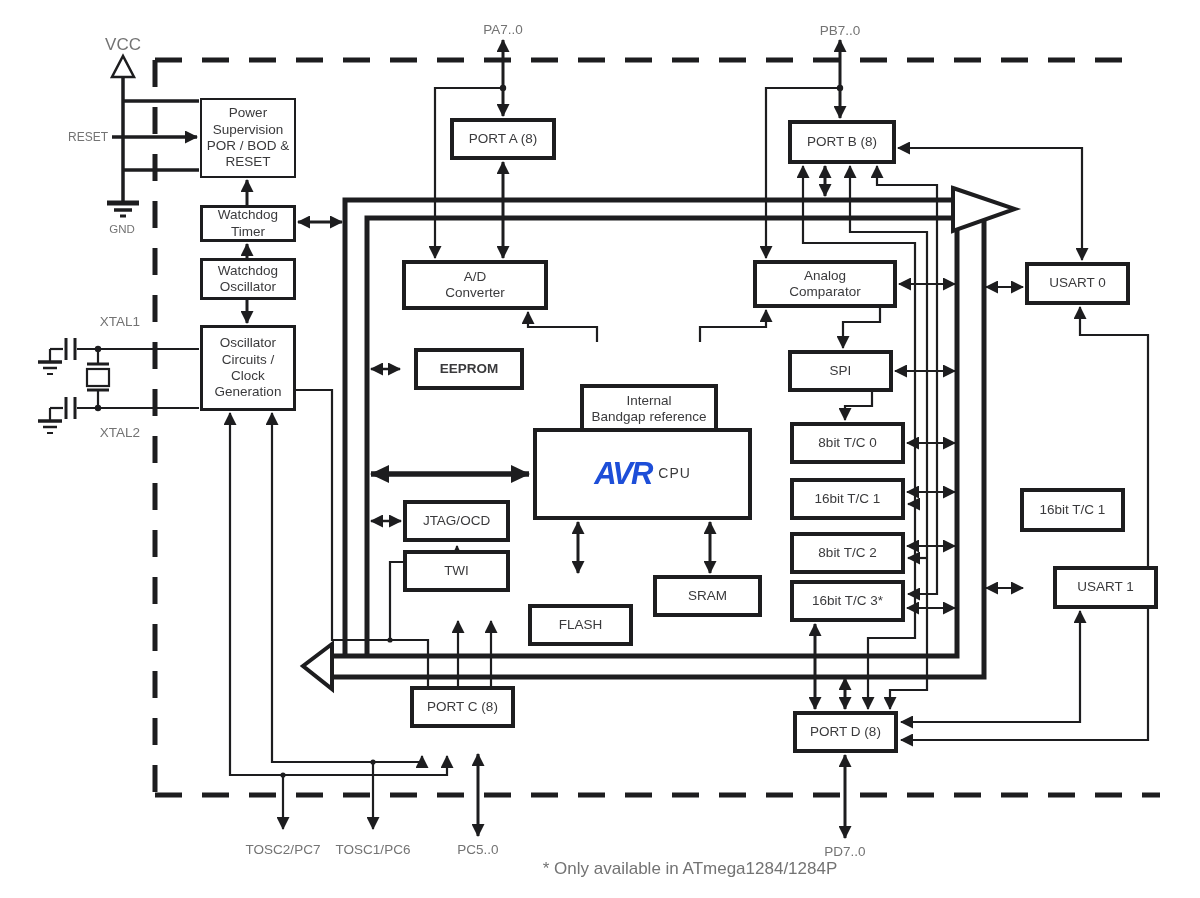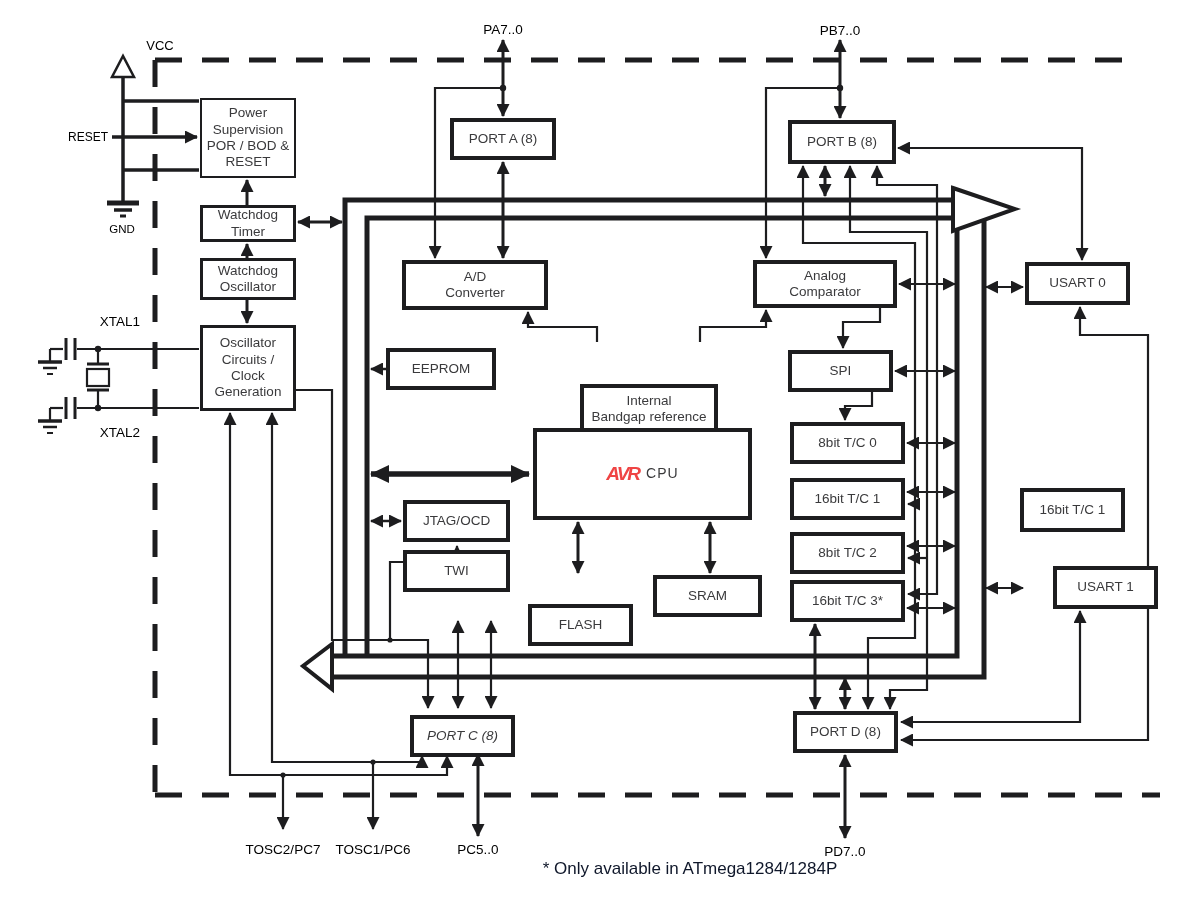--- a/index.html
+++ b/index.html
@@ -4,27 +4,27 @@
 <style>
   html,body{margin:0;padding:0;background:#ffffff;}
   .stage{position:relative;width:1200px;height:898px;background:#ffffff;
          font-family:"Liberation Sans", sans-serif;overflow:hidden;}
   .stage svg{position:absolute;left:0;top:0;}
   .blk{position:absolute;background:#ffffff;border:4px solid #1d1d1f;color:#3a3a3c;
        display:flex;align-items:center;justify-content:center;text-align:center;
        font-size:13.5px;line-height:1.22;white-space:pre-line;box-sizing:border-box;z-index:3;}
   .blk.thin{border-width:2px;}
   .blk.med{border-width:3px;}
-  .pin{position:absolute;color:#000000;font-size:13.5px;transform:translate(-50%,-50%);
+  .pin{position:absolute;color:#737373;font-size:13.5px;transform:translate(-50%,-50%);
        white-space:nowrap;z-index:4;}
   .pin.right-align{transform:translate(-100%,-50%);}
-  .cpu-logo{font-size:19px;font-weight:bold;font-style:italic;letter-spacing:-2px;color:#ef4444;}
+  .cpu-logo{font-size:31px;font-weight:bold;font-style:italic;letter-spacing:-2px;color:#1d4ed8;}
   .cpu-sub{font-size:14px;color:#3a3a3c;margin-left:7px;letter-spacing:1px;}
   .footnote{position:absolute;left:690px;top:869px;transform:translate(-50%,-50%);
-            font-size:17px;color:#0f172a;z-index:4;white-space:nowrap;}
+            font-size:17px;color:#737373;z-index:4;white-space:nowrap;}
 </style>
 </head>
 <body>
 
 <div class="stage">
 
 <svg width="1200" height="898" viewBox="0 0 1200 898">
   <defs>
     <marker id="ah" markerUnits="userSpaceOnUse" markerWidth="13" markerHeight="13" refX="12" refY="6.5" orient="auto-start-reverse">
       <path d="M0,0 L13,6.5 L0,13 z" fill="#1d1d1f"></path>
@@ -179,21 +179,21 @@
 <div class="blk med" style="left:200px;top:258px;width:96px;height:42px;">Watchdog
 Oscillator</div>
 <div class="blk med" style="left:200px;top:325px;width:96px;height:86px;">Oscillator
 Circuits /
 Clock
 Generation</div>
 
 <div class="blk" style="left:450px;top:118px;width:106px;height:42px;">PORT A (8)</div>
 <div class="blk" style="left:402px;top:260px;width:146px;height:50px;">A/D
 Converter</div>
-<div class="blk" style="left:386px;top:348px;width:110px;height:42px;">EEPROM</div>
+<div class="blk" style="left:414px;top:348px;width:110px;height:42px;font-weight:bold;">EEPROM</div>
 <div class="blk" style="left:580px;top:342px;width:138px;height:50px;margin-top:42px;">Internal
 Bandgap reference</div>
 
 <div class="blk" style="left:788px;top:120px;width:108px;height:44px;">PORT B (8)</div>
 <div class="blk" style="left:753px;top:260px;width:144px;height:48px;">Analog
 Comparator</div>
 <div class="blk" style="left:788px;top:350px;width:105px;height:42px;">SPI</div>
 <div class="blk" style="left:790px;top:422px;width:115px;height:42px;">8bit T/C 0</div>
 <div class="blk" style="left:790px;top:478px;width:115px;height:42px;">16bit T/C 1</div>
 <div class="blk" style="left:790px;top:532px;width:115px;height:42px;">8bit T/C 2</div>
@@ -201,28 +201,28 @@
 
 <div class="blk" style="left:533px;top:428px;width:219px;height:92px;">
   <span class="cpu-logo">AVR</span>
   <span class="cpu-sub">CPU</span>
 </div>
 <div class="blk" style="left:403px;top:500px;width:107px;height:42px;">JTAG/OCD</div>
 <div class="blk" style="left:403px;top:550px;width:107px;height:42px;">TWI</div>
 <div class="blk" style="left:528px;top:604px;width:105px;height:42px;">FLASH</div>
 <div class="blk" style="left:653px;top:575px;width:109px;height:42px;">SRAM</div>
 
-<div class="blk" style="left:410px;top:715px;width:105px;height:42px;font-style:italic;">PORT C (8)</div>
+<div class="blk" style="left:410px;top:686px;width:105px;height:42px;">PORT C (8)</div>
 <div class="blk" style="left:793px;top:711px;width:105px;height:42px;">PORT D (8)</div>
 
 <div class="blk" style="left:1025px;top:262px;width:105px;height:43px;">USART 0</div>
 <div class="blk" style="left:1020px;top:488px;width:105px;height:44px;">16bit T/C 1</div>
 <div class="blk" style="left:1053px;top:566px;width:105px;height:43px;">USART 1</div>
 
-<span class="pin" style="left:123px;top:45px;font-size:13px;margin-left:37px;">VCC</span>
+<span class="pin" style="left:123px;top:45px;font-size:17px;">VCC</span>
 <span class="pin right-align" style="left:108px;top:137px;font-size:12px;">RESET</span>
 <span class="pin" style="left:122px;top:229px;font-size:11.5px;">GND</span>
 <span class="pin" style="left:120px;top:321px;">XTAL1</span>
 <span class="pin" style="left:120px;top:432px;">XTAL2</span>
 <span class="pin" style="left:503px;top:29px;">PA7..0</span>
 <span class="pin" style="left:840px;top:30px;">PB7..0</span>
 <span class="pin" style="left:283px;top:849px;">TOSC2/PC7</span>
 <span class="pin" style="left:373px;top:849px;">TOSC1/PC6</span>
 <span class="pin" style="left:478px;top:849px;">PC5..0</span>
 <span class="pin" style="left:845px;top:851px;">PD7..0</span>

